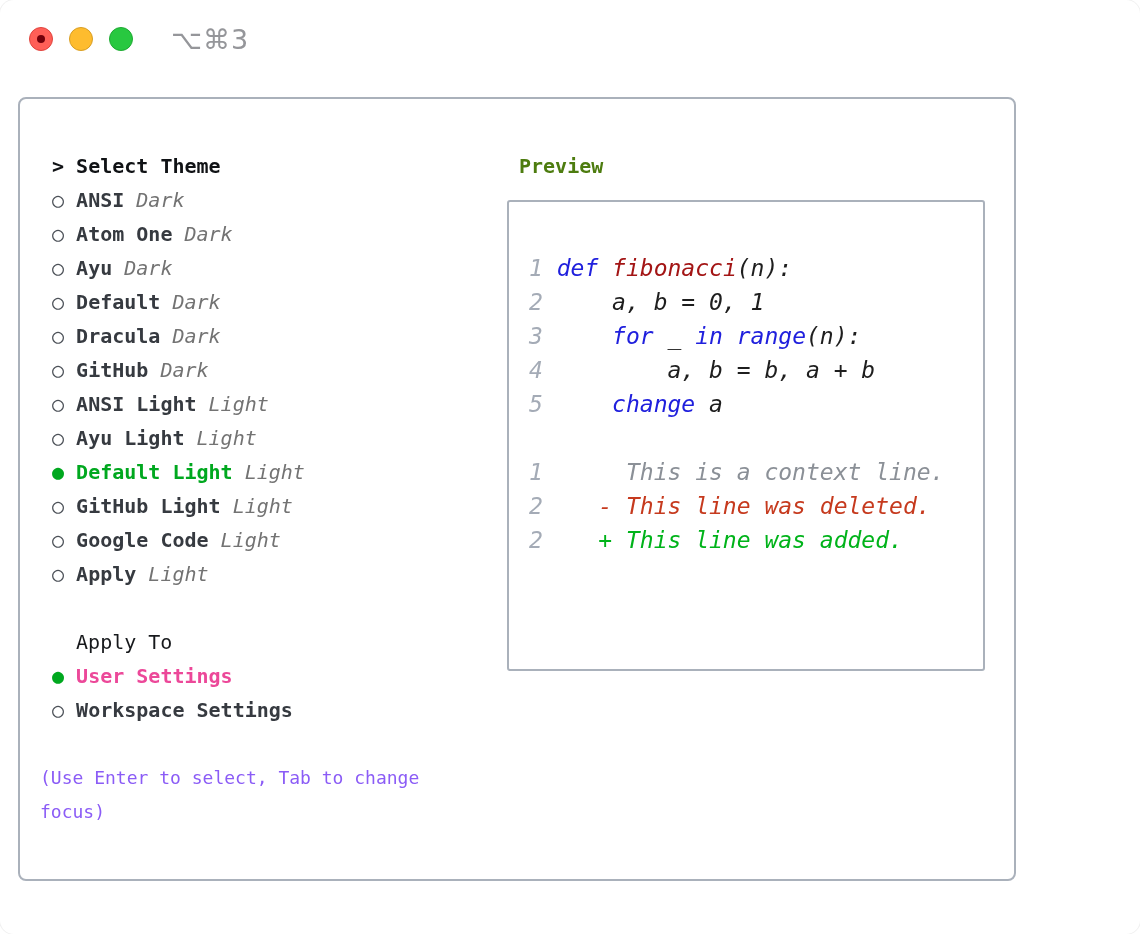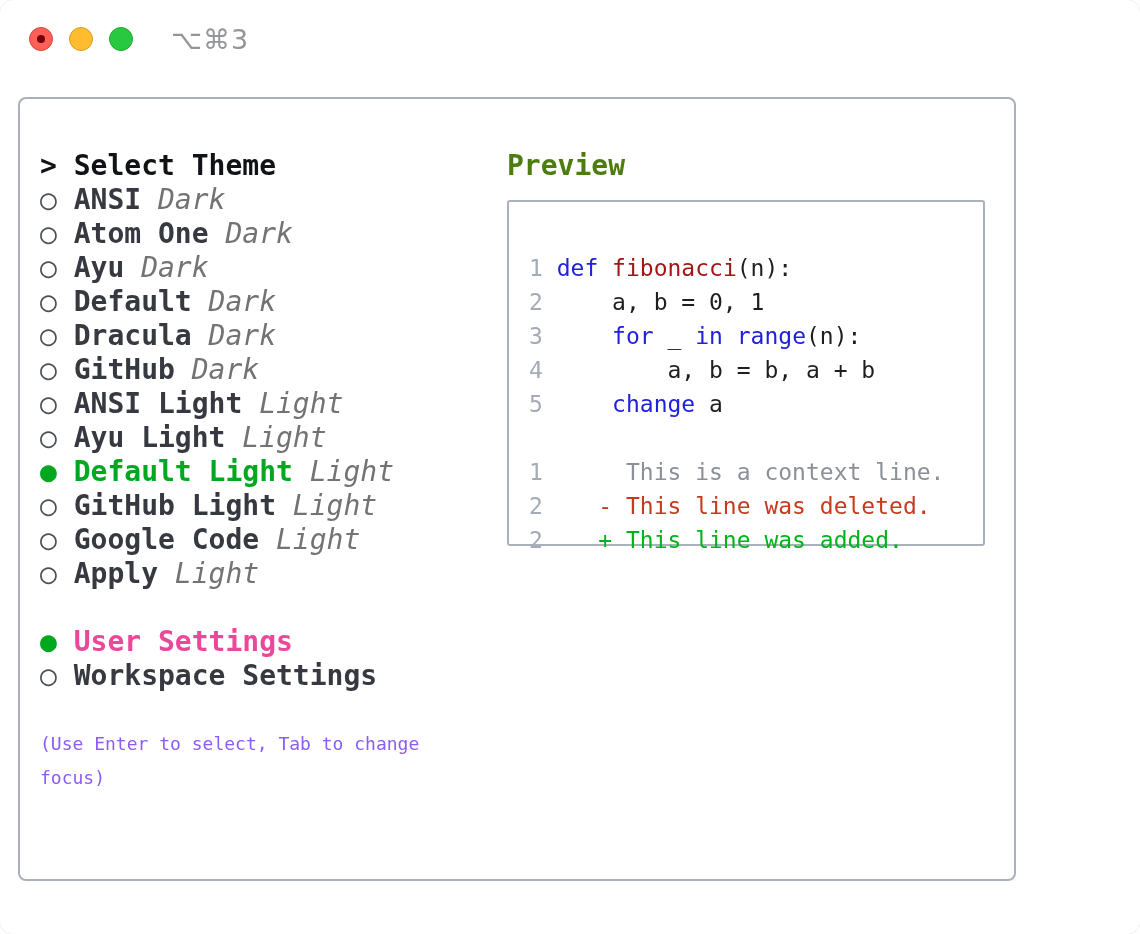--- a/index.html
+++ b/index.html
@@ -13,36 +13,36 @@
   .tl.red{background:#ff5f57;border:1px solid #e0443e;}
   .tl.red .dot{position:absolute;left:7px;top:7px;width:8px;height:8px;border-radius:50%;background:#73000a;}
   .tl.yellow{background:#febc2e;border:1px solid #d89e24;}
   .tl.green{background:#28c840;border:1px solid #1faa33;}
   .shortcut{margin-left:22px;font-size:27px;color:#95969a;
             font-family:"DejaVu Sans","DejaVu Sans Mono",sans-serif;letter-spacing:1px;}
   
   .panel{position:absolute;left:18px;top:97px;width:998px;height:784px;box-sizing:border-box;
          border:2px solid #aab1bb;border-radius:8px;background:#ffffff;
          padding:50px 0 0 20px;display:flex;}
-  .line{white-space:pre;font-size:28px;line-height:34px;height:34px;}
+  .line{white-space:pre;font-size:20px;line-height:34px;height:34px;margin-left:12px;}
   
   .left-col{width:467px;flex:none;}
   .list-header{font-weight:bold;color:#101215;}
   .item-label{color:#363a40;font-weight:bold;}
   .item-tag{color:#737373;font-style:italic;}
   .radio{color:#4c5158;}
   .spacer{height:34px;}
   .apply-header{color:#17191c;padding-left:2ch;}
   .help{white-space:normal;color:#8b5cf6;font-size:18px;line-height:34px;width:440px;}
   
   .right-col{flex:1;}
   .preview-title{font-weight:bold;color:#4d7c0f;}
-  .preview-box{box-sizing:border-box;width:478px;height:346px;margin-top:17px;
+  .preview-box{box-sizing:border-box;width:478px;height:471px;margin-top:17px;
                border:2px solid #aab1bb;border-radius:3px;background:#ffffff;
-               padding:49px 0 0 20px;}
+               padding:49px 0 0 20px;font-style:italic;}
   .code-line{white-space:pre;font-size:23px;line-height:34px;height:34px;}
 </style>
 </head>
 <body>
 
 <div class="window">
 
   <div class="titlebar">
     <div class="tl red">
         <div class="dot"></div>
@@ -67,20 +67,21 @@
           <div class="line"><span class="radio">○ </span><span class="item-label">ANSI Light</span><span class="item-tag"> Light</span></div>
           <div class="line"><span class="radio">○ </span><span class="item-label">Ayu Light</span><span class="item-tag"> Light</span></div>
           <div class="line"><span class="radio" style="color: rgb(0, 168, 31);">● </span><span class="item-label" style="color: rgb(0, 168, 31);">Default Light</span><span class="item-tag"> Light</span></div>
           <div class="line"><span class="radio">○ </span><span class="item-label">GitHub Light</span><span class="item-tag"> Light</span></div>
           <div class="line"><span class="radio">○ </span><span class="item-label">Google Code</span><span class="item-tag"> Light</span></div>
           <div class="line"><span class="radio">○ </span><span class="item-label">Apply</span><span class="item-tag"> Light</span></div>
         </div>
 
       <div class="spacer"></div>
 
+      <div class="line apply-header">Apply To</div>
 
       <div id="apply-list">
           <div class="line"><span class="radio" style="color: rgb(0, 168, 31);">● </span><span class="item-label" style="color: #ec4899;">User Settings</span></div>
           <div class="line"><span class="radio">○ </span><span class="item-label">Workspace Settings</span></div>
         </div>
 
       <div class="spacer"></div>
 
       <div class="help">(Use Enter to select, Tab to change focus)</div>
     </div>

